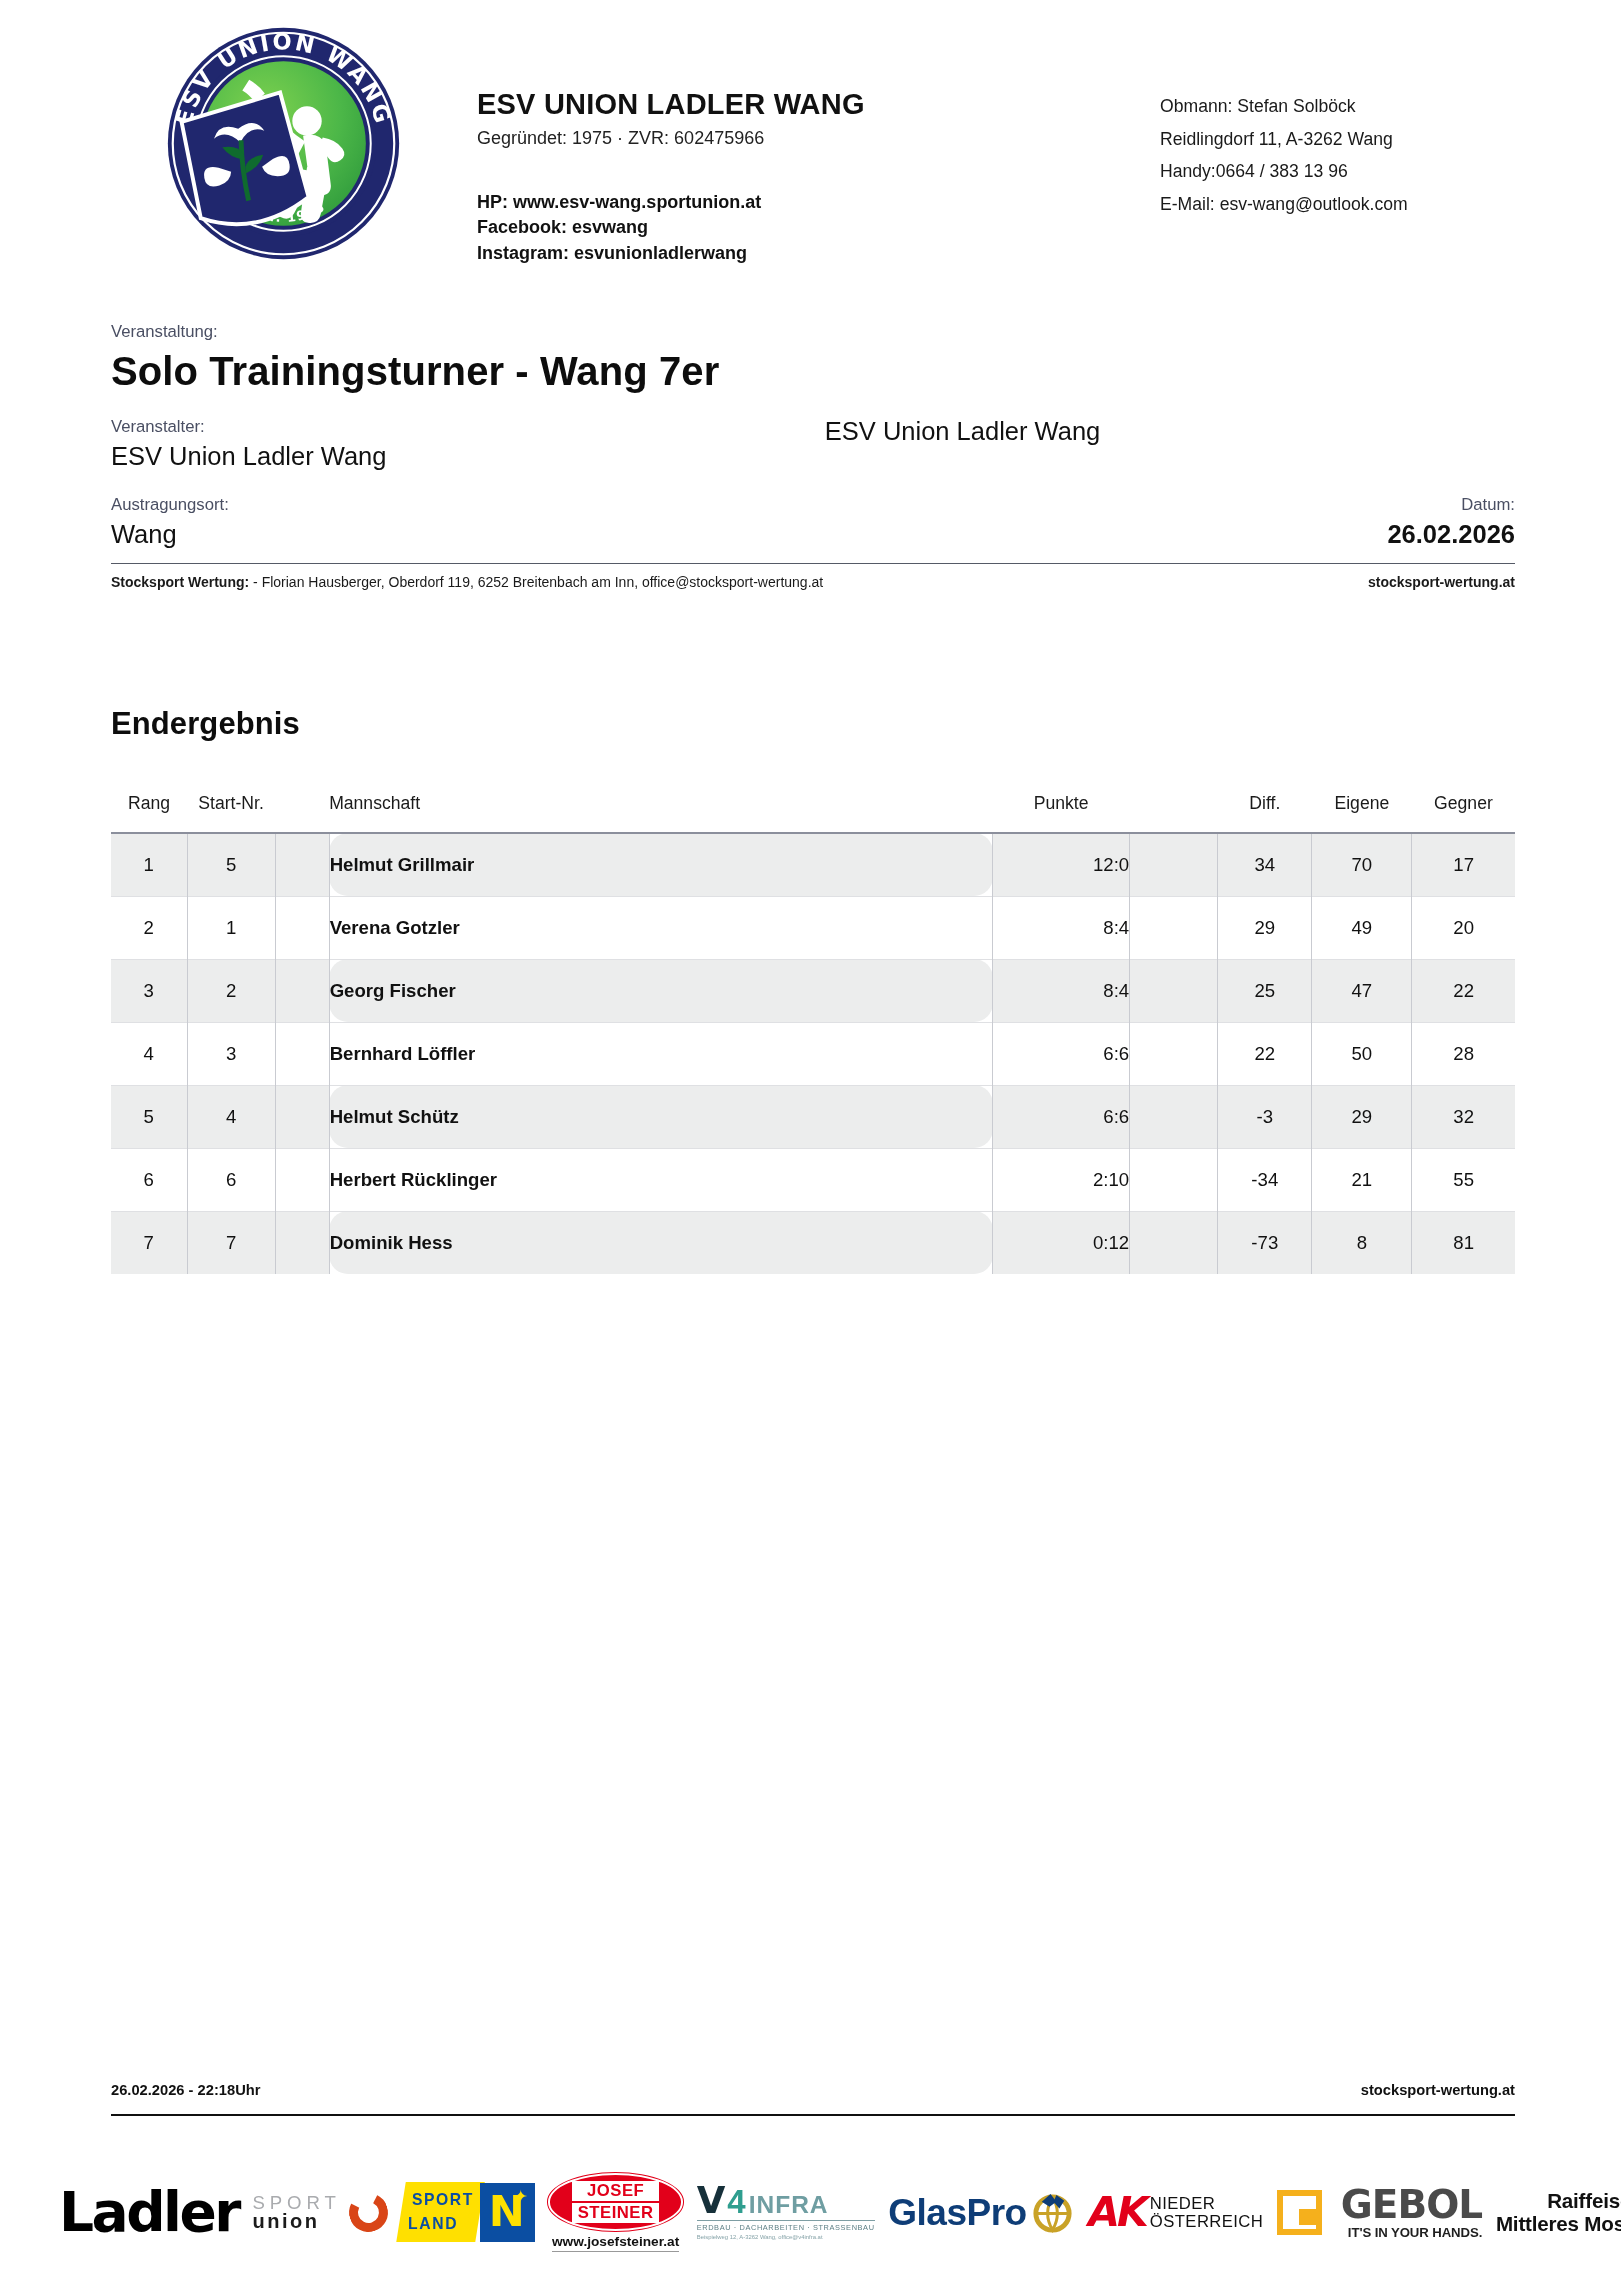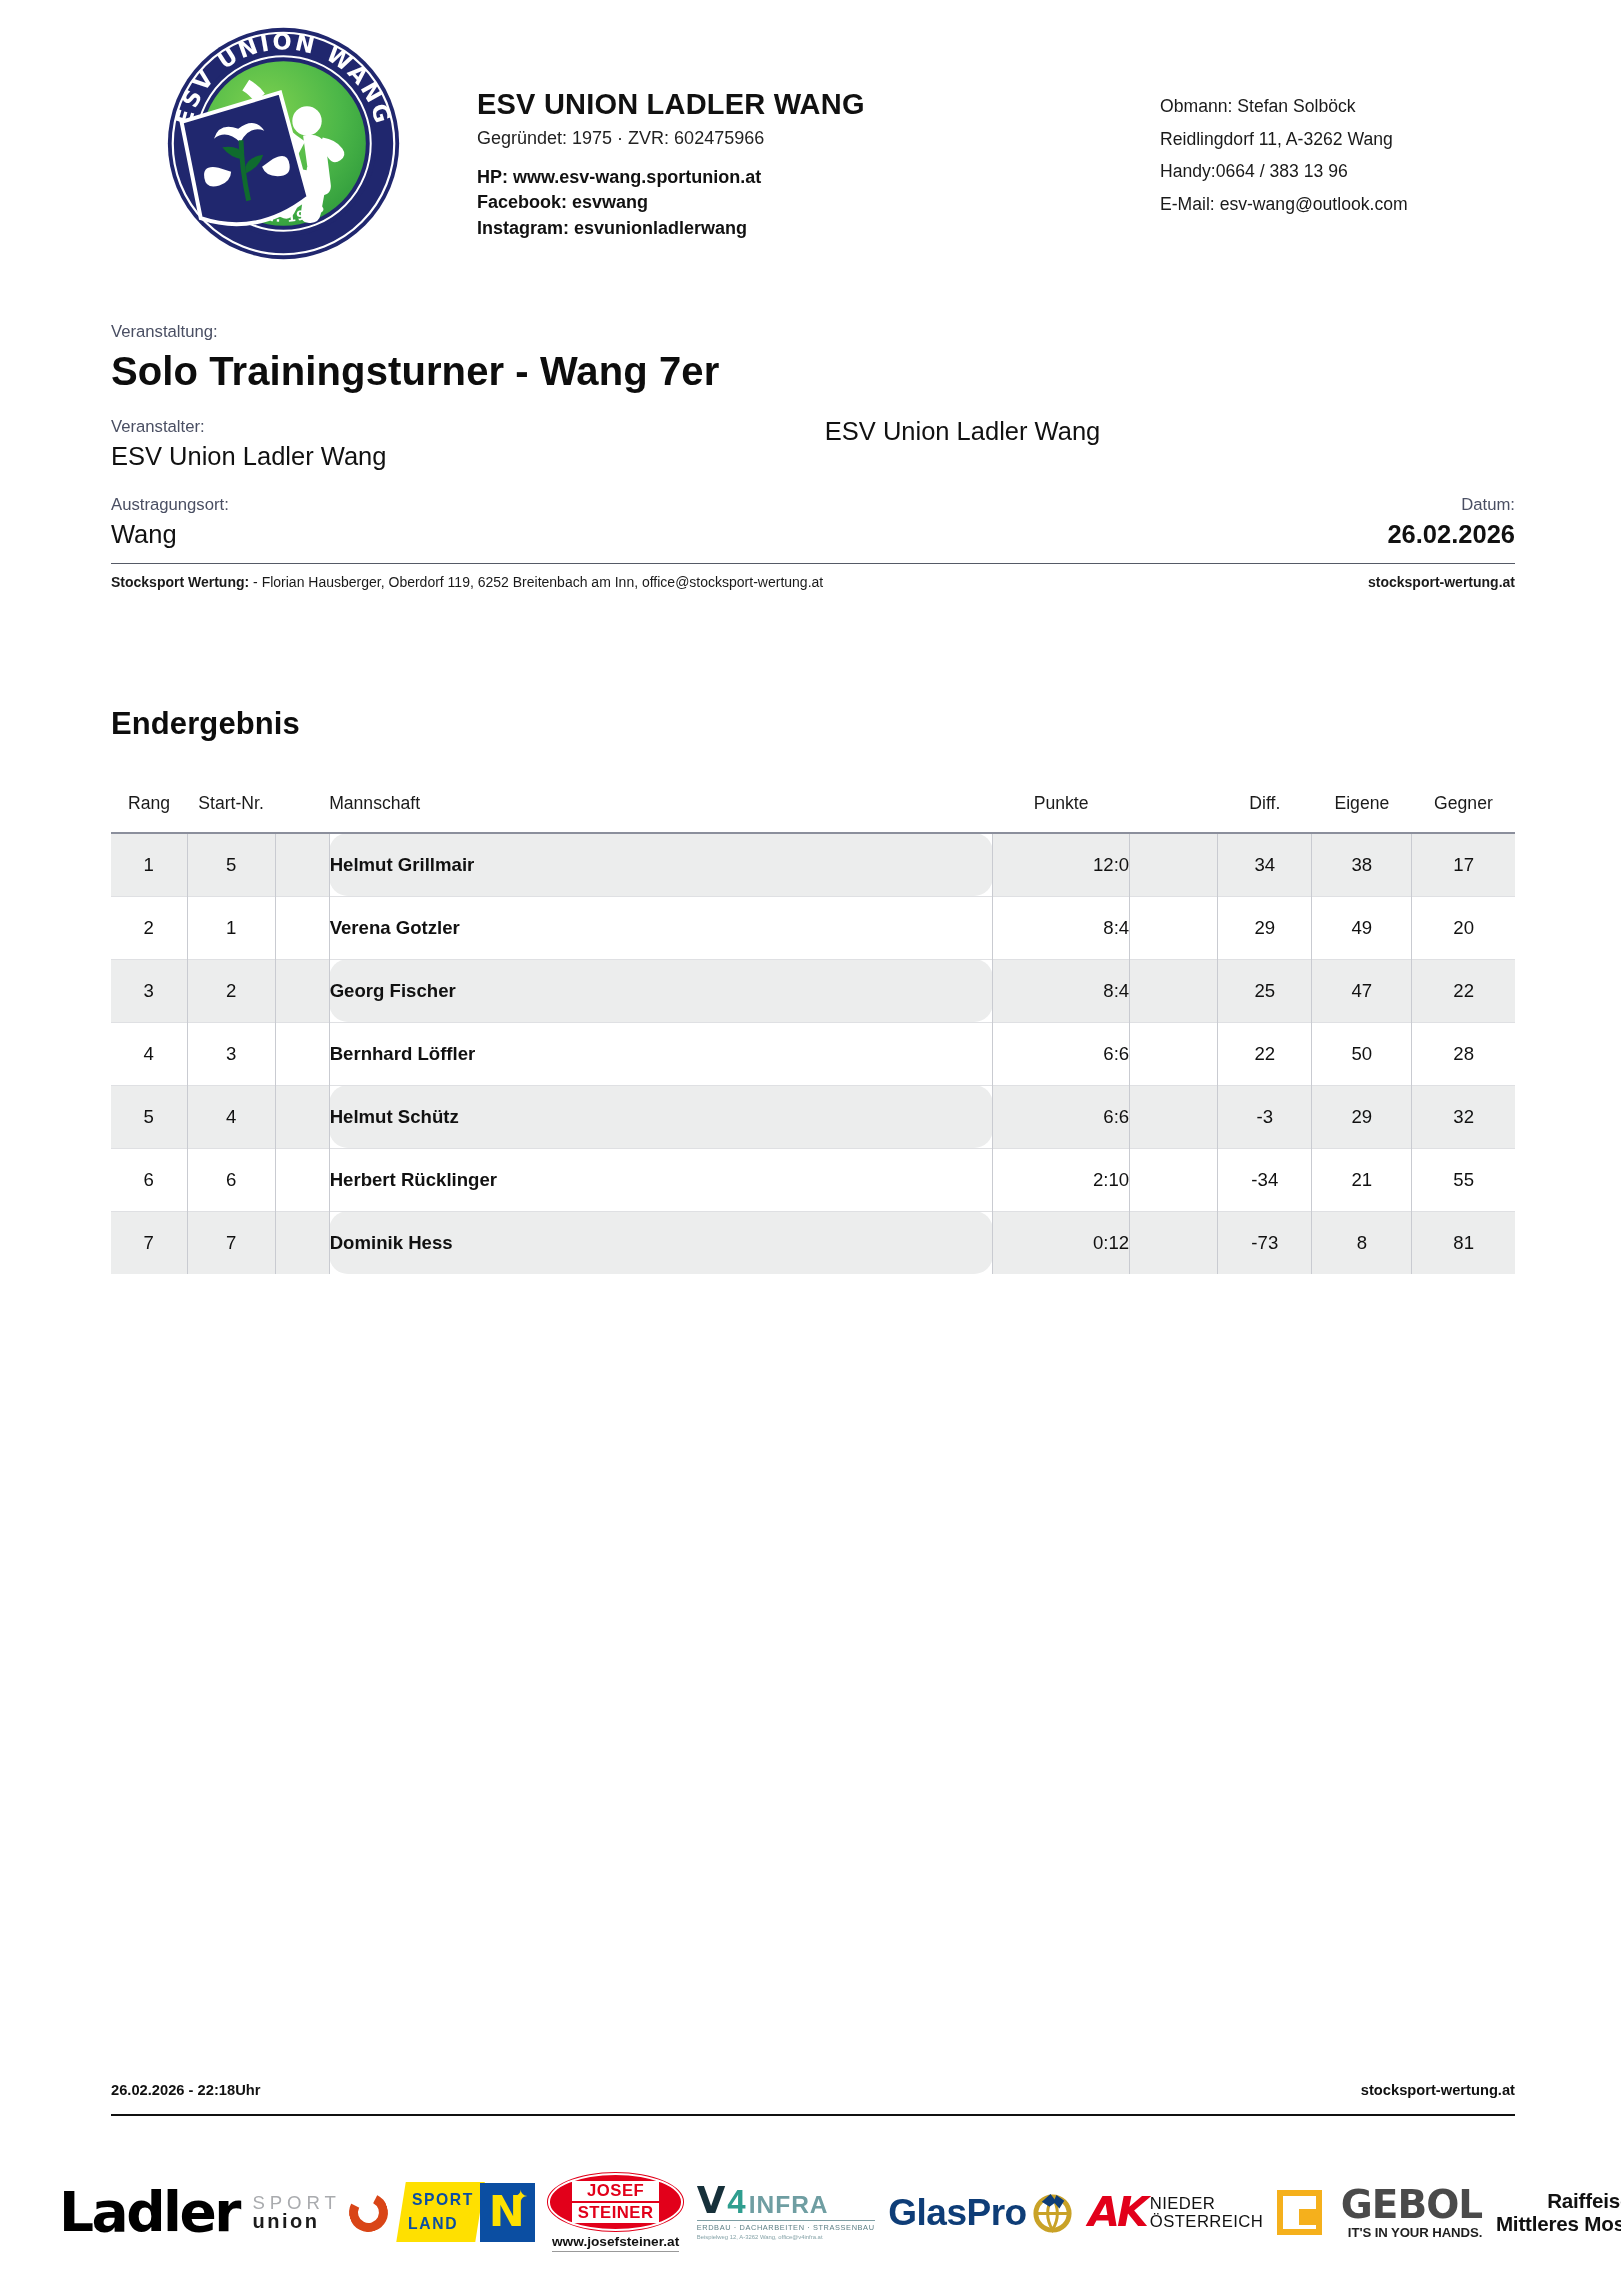--- a/index.html
+++ b/index.html
@@ -55,21 +55,21 @@
     white-space: nowrap;
   }
   .club-sub {
     margin-top: 5.9px;
     font-size: 18px;
     color: #222222;
     line-height: 1.3;
     white-space: nowrap;
   }
   .club-social {
-    margin-top: 14px;
+    margin-top: 39px;
     font-size: 18px;
     font-weight: bold;
     line-height: 1.42;
     color: #111111;
     white-space: nowrap;
   }
 
   .contact-block {
     position: absolute;
     left: 1160px;
@@ -551,21 +551,21 @@
       </thead>
       <tbody id="rank-body">
           <tr class="odd">
             <td class="t-rang first">1</td>
             <td class="t-start">5</td>
             <td class="t-gap"></td>
             <td class="t-name">Helmut Grillmair</td>
             <td class="t-punkte">12:0</td>
             <td class="t-blank"></td>
             <td class="t-diff">34</td>
-            <td class="t-eigene">38</td>
+            <td class="t-eigene">70</td>
             <td class="t-gegner">17</td>
           </tr>
           <tr class="even">
             <td class="t-rang first">2</td>
             <td class="t-start">1</td>
             <td class="t-gap"></td>
             <td class="t-name">Verena Gotzler</td>
             <td class="t-punkte">8:4</td>
             <td class="t-blank"></td>
             <td class="t-diff">29</td>

